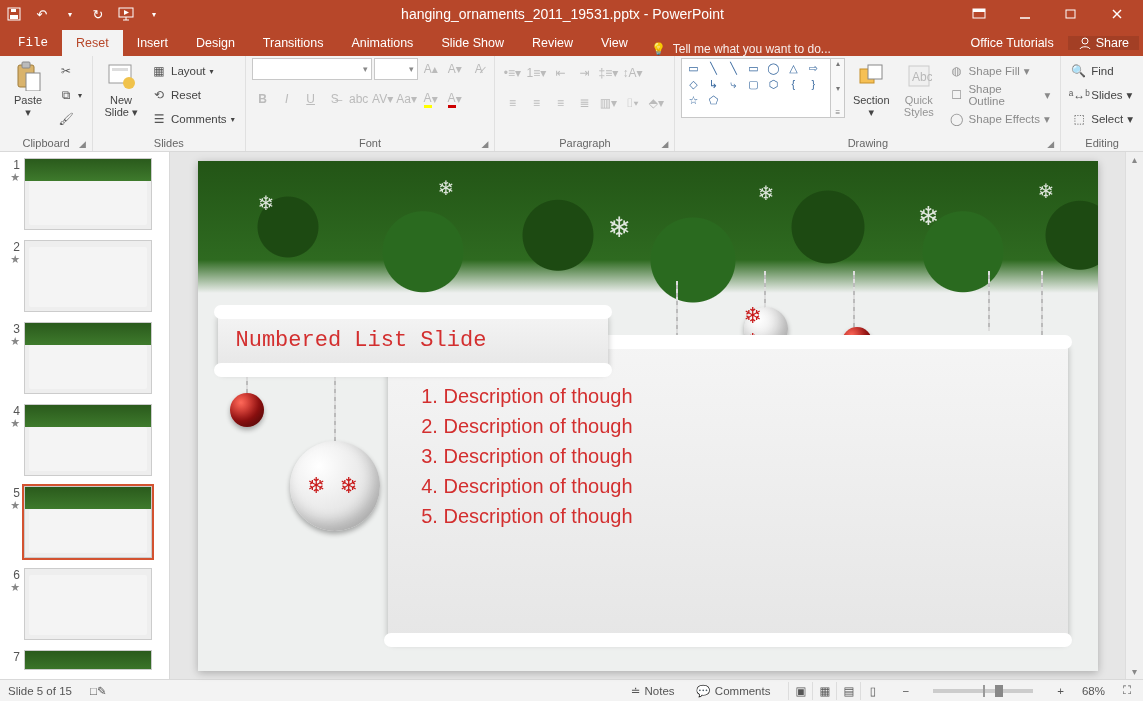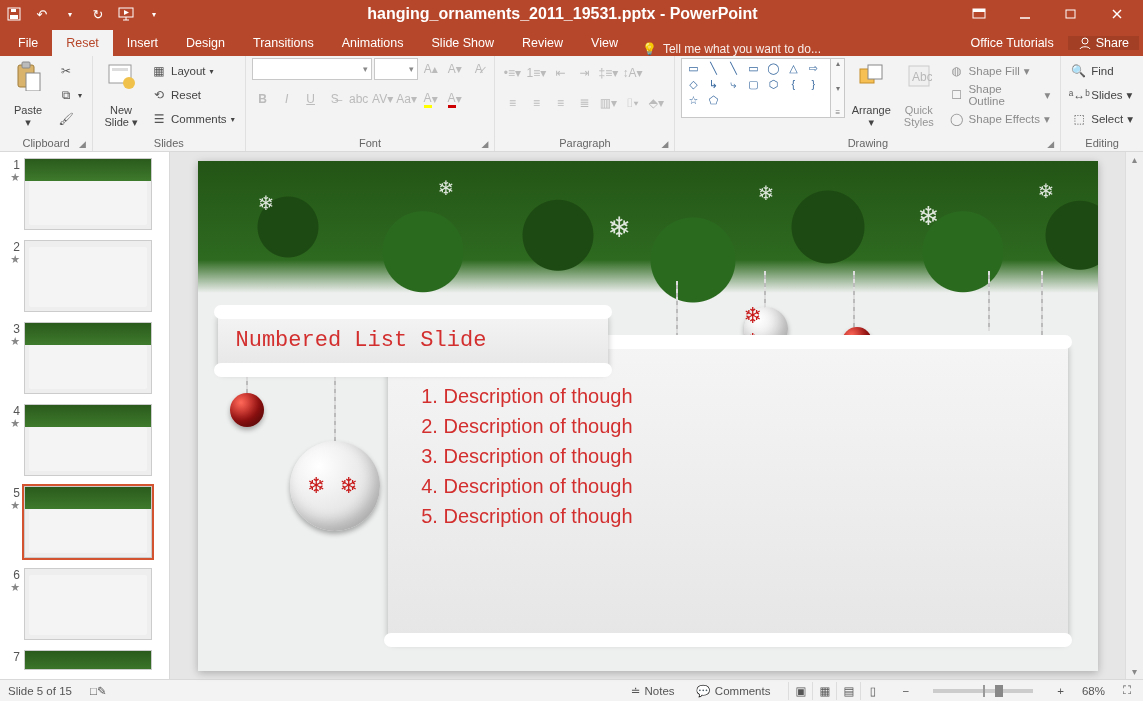--- a/index.html
+++ b/index.html
@@ -2,45 +2,45 @@
 <html><head>
 <meta charset="utf-8">
 <style>
 * { margin: 0; padding: 0; box-sizing: border-box; font-family: "Segoe UI", Arial, sans-serif; }
 body { background: #fff; width: 1143px; height: 701px; overflow: hidden; font-size: 12px; color: #444; }
 
 
 .titlebar { background: #b7472a; height: 28px; display: flex; align-items: center; color: #fff; }
 .qat { display: flex; align-items: center; gap: 12px; padding: 0 6px; }
 .qat-icon { width: 16px; height: 16px; display: inline-flex; align-items: center; justify-content: center; font-size: 13px; color: #fff; cursor: pointer; }
-.title-center { flex: 1; text-align: center; font-size: 16px; font-weight: bold; }
+.title-center { flex: 1; text-align: center; font-size: 14px; }
 .win-controls { display: flex; align-items: center; gap: 2px; padding-right: 4px; }
 .win-btn { width: 44px; height: 28px; display: flex; align-items: center; justify-content: center; color: #fff; cursor: pointer; font-size: 12px; }
 
 
 .ribbon-tabs { background: #b7472a; height: 28px; display: flex; align-items: flex-end; color: #fff; padding: 0 4px; font-size: 12.5px; }
-.file-tab { padding: 6px 14px; cursor: pointer; }
+.file-tab { padding: 6px 14px; cursor: pointer; font-family: Liberation Mono, monospace; }
 .rtab { padding: 6px 14px; cursor: pointer; }
 .rtab.active { background: #f3f3f3; color: #b7472a; border-radius: 0; }
 .tellme { flex: 1; display: flex; align-items: center; padding: 0 10px; opacity: .9; font-size: 12px; }
 .tellme .bulb { margin-right: 6px; }
 .right-tabs { display: flex; align-items: center; gap: 0; }
 .right-tabs .rtlink { padding: 6px 10px; cursor: pointer; }
 .share-btn { background: #a33f25; padding: 0 10px; display: flex; align-items: center; gap: 4px; margin-left: 4px; }
 
 
 .ribbon { background: #f3f3f3; border-bottom: 1px solid #d9d9d9; height: 96px; display: flex; }
 .group { border-right: 1px solid #e0e0e0; padding: 2px 6px 0; display: flex; flex-direction: column; }
 .group-body { flex: 1; display: flex; align-items: flex-start; gap: 4px; }
 .group-label { text-align: center; font-size: 11px; color: #666; padding: 2px 0 2px; position: relative; }
 .group-label .dlg { position: absolute; right: 0; bottom: 2px; font-size: 9px; color: #888; cursor: pointer; }
 
 .big-btn { display: flex; flex-direction: column; align-items: center; justify-content: flex-start; width: 44px; padding-top: 2px; cursor: pointer; }
 .big-btn .ico { width: 32px; height: 32px; display: flex; align-items: center; justify-content: center; }
-.big-btn .lbl { font-size: 11px; text-align: center; line-height: 12px; margin-top: 12px; }
+.big-btn .lbl { font-size: 11px; text-align: center; line-height: 12px; margin-top: 2px; }
 .small-col { display: flex; flex-direction: column; gap: 2px; padding-top: 2px; }
 .small-btn { height: 22px; display: flex; align-items: center; gap: 4px; padding: 0 4px; cursor: pointer; font-size: 11.5px; color: #444; }
 .small-ico { width: 16px; height: 16px; display: inline-flex; align-items: center; justify-content: center; font-size: 12px; color: #555; }
 
 .font-row { display: flex; align-items: center; gap: 2px; }
 .font-row select, .font-row .combo { height: 22px; border: 1px solid #c8c8c8; background: #fff; font-size: 11px; }
 .combo { display: inline-flex; align-items: center; padding: 0 14px 0 4px; position: relative; color: #999; }
 .combo::after { content: "▾"; position: absolute; right: 3px; font-size: 9px; color: #888; }
 .icon-row { display: flex; gap: 2px; margin-top: 4px; }
 .rb { width: 22px; height: 22px; display: inline-flex; align-items: center; justify-content: center; border: 1px solid transparent; cursor: pointer; font-size: 12px; color: #555; }
@@ -334,21 +334,21 @@
             <span>≡</span>
           </div>
       </div>
       <div class="big-btn">
         <span class="ico">
             <svg width="26" height="26">
               <rect x="2" y="6" width="14" height="14" fill="#f6c054" stroke="#c6902a"></rect>
               <rect x="10" y="2" width="14" height="14" fill="#fff" stroke="#888"></rect>
             </svg>
           </span>
-        <span class="lbl"><span>Arrange</span><br>▾</span>
+        <span class="lbl"><span>Section</span><br>▾</span>
       </div>
       <div class="big-btn" style="opacity:.55">
         <span class="ico">
             <svg width="26" height="26">
               <rect x="3" y="3" width="20" height="20" fill="#eee" stroke="#aaa"></rect>
               <text x="6" y="18" font-size="12" fill="#888">Abc</text>
             </svg>
           </span>
         <span class="lbl" style="white-space:pre-line">Quick
 Styles</span>

